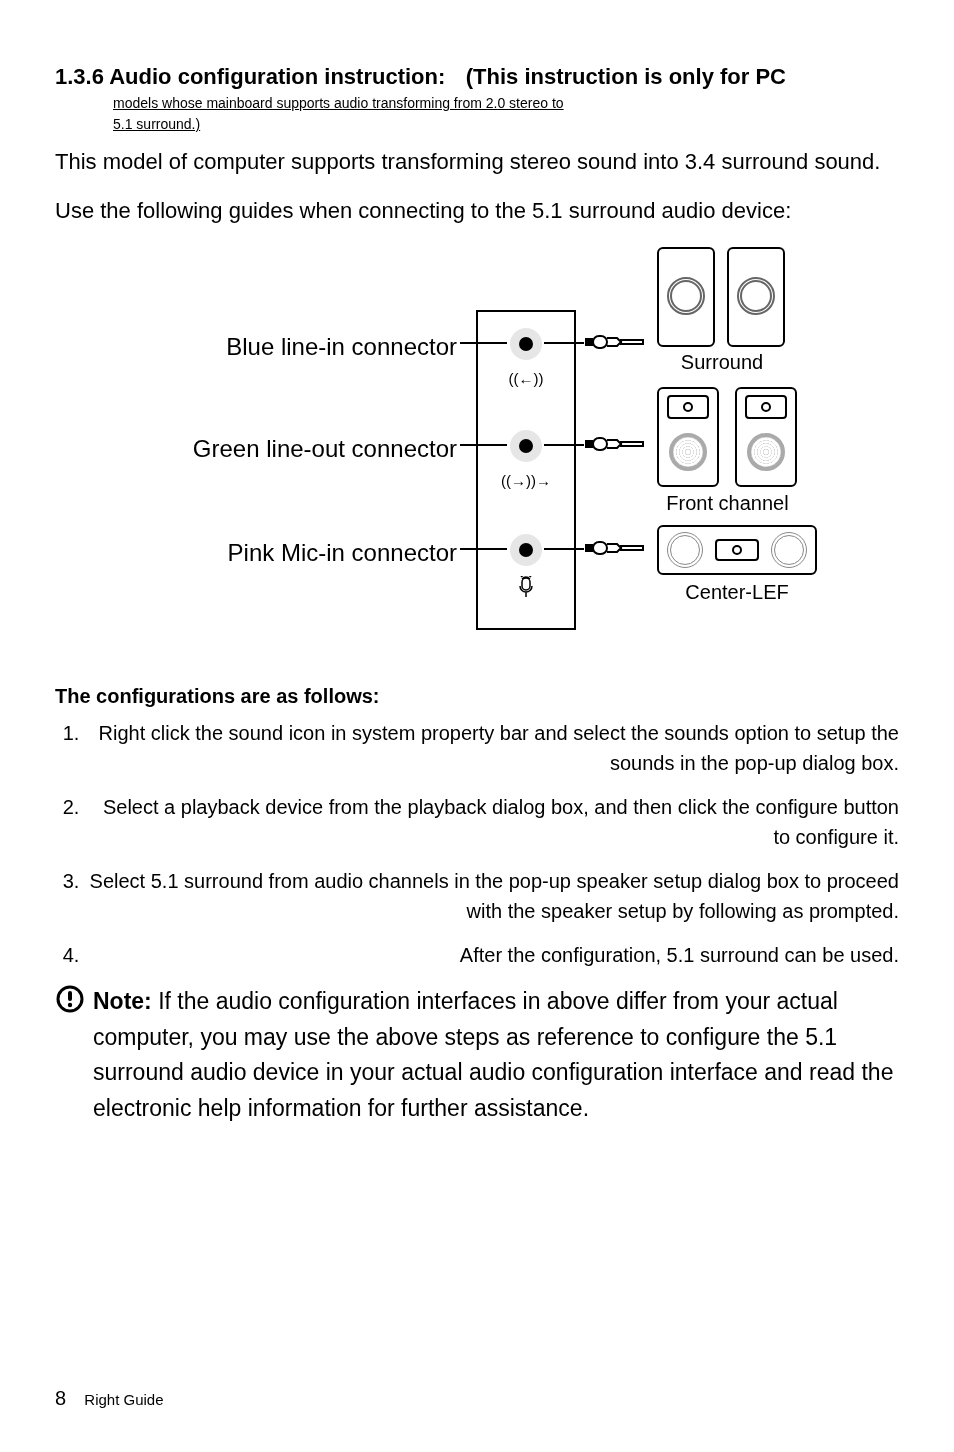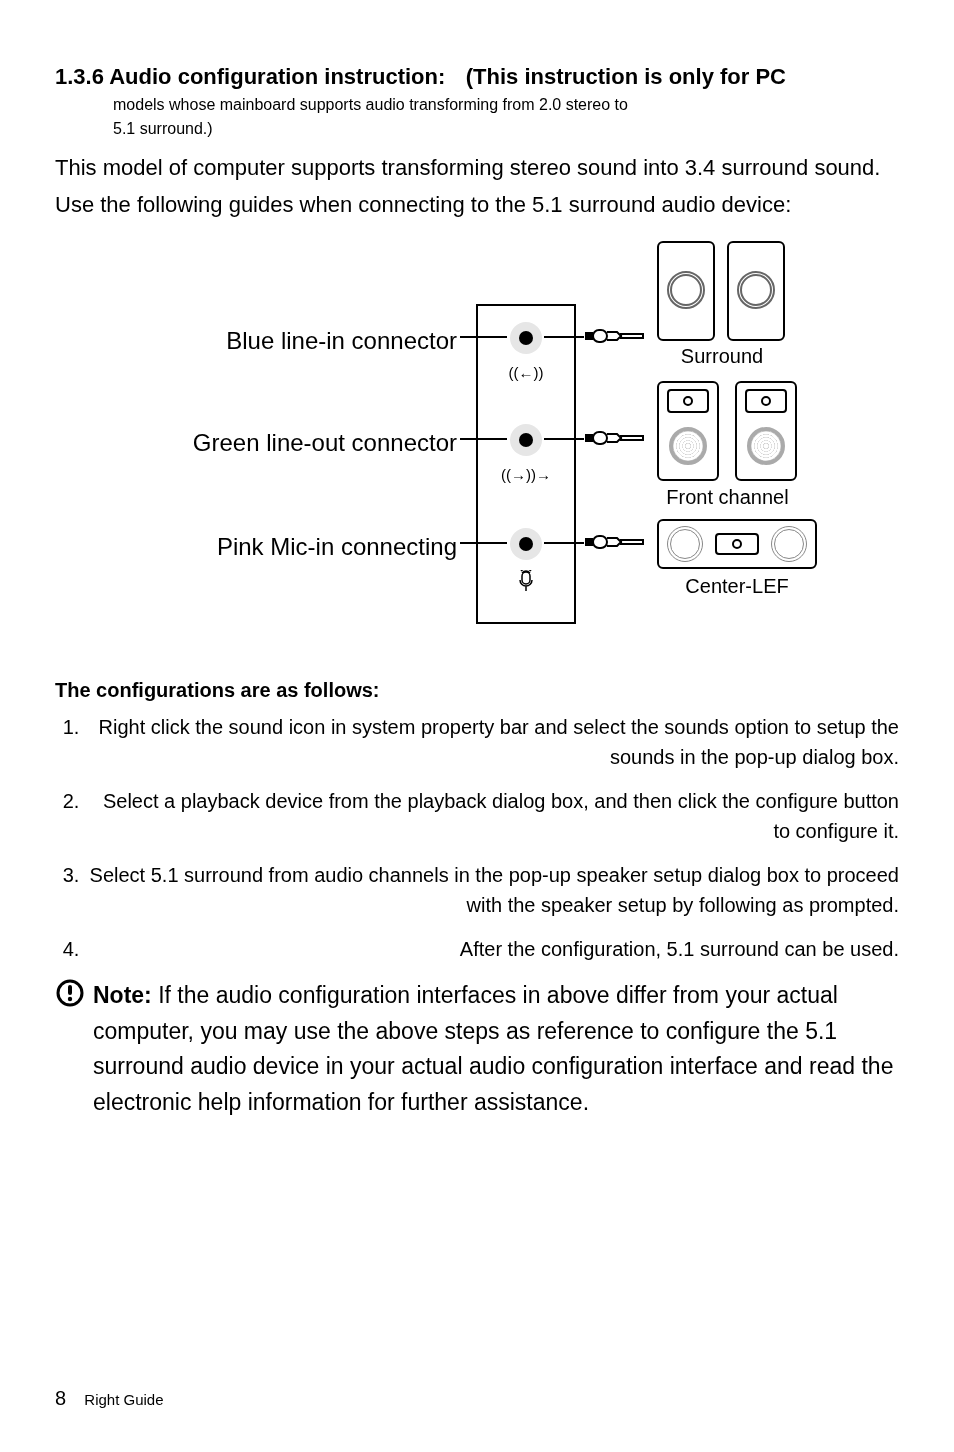--- a/index.html
+++ b/index.html
@@ -1,19 +1,19 @@
 <!DOCTYPE html>
 <html><head>
 <meta charset="utf-8">
 <style>
 * { margin: 0; padding: 0; box-sizing: border-box; }
 body { width: 954px; height: 1452px; background: #fff; font-family: Arial, Helvetica, sans-serif; color: #000; padding: 60px 55px 40px 55px; position: relative; }
 .section-heading { font-size: 22px; font-weight: bold; line-height: 1.5; }
 .inline-light { font-weight: bold; margin-left: 16px; }
-.indent-block { padding-left: 58px; font-size: 16px; line-height: 1.5; }
+.indent-block { padding-left: 58px; font-size: 14px; line-height: 1.5; text-decoration: underline; }
 .body-text { font-size: 22px; line-height: 1.5; margin-top: 10px; }
 .diagram { margin: 20px auto 28px auto; width: 720px; height: 410px; position: relative; }
 .conn-panel { position: absolute; left: 359px; top: 63px; width: 100px; height: 320px; border: 2px solid #000; }
 .conn-port { position: absolute; left: 50%; transform: translateX(-50%); width: 32px; height: 32px; border-radius: 50%; background: #e6e6e6; display: flex; align-items: center; justify-content: center; }
 .conn-port .dot { width: 14px; height: 14px; border-radius: 50%; background: #000; }
 .conn-sym { position: absolute; left: 50%; transform: translateX(-50%); font-size: 15px; font-family: 'Segoe UI Symbol', sans-serif; }
 .conn-label { position: absolute; right: 380px; font-size: 24px; text-align: right; white-space: nowrap; }
 .lead { position: absolute; height: 2px; background: #000; }
 .jack-group { position: absolute; }
 .jack { width: 60px; height: 18px; }
@@ -34,21 +34,21 @@
 <body>
 
 <div>
   <span class="section-heading"><span>1.3.6</span> <span>Audio configuration instruction:</span></span>
   <span class="section-heading inline-light">(This instruction is only for PC</span>
 </div>
 <div class="indent-block">models whose mainboard supports audio transforming from 2.0 stereo to</div>
 <div class="indent-block">5.1 surround.)</div>
 
 <p class="body-text">This model of computer supports transforming stereo sound into 3.4 surround sound.</p>
-<p class="body-text" style="margin-top:4px">Use the following guides when connecting to the 5.1 surround audio device:</p>
+<p class="body-text" style="margin-top:16px">Use the following guides when connecting to the 5.1 surround audio device:</p>
 
 <div class="diagram">
 
   <div class="conn-panel">
     <div class="conn-port" style="top:16px">
         <div class="dot"></div>
       </div>
     <div class="conn-sym" style="top:58px">((←))</div>
     <div class="conn-port" style="top:118px">
         <div class="dot"></div>
@@ -59,21 +59,21 @@
       </div>
     <div class="conn-sym" style="top:264px;font-size:18px">
       <svg width="20" height="26" viewBox="0 0 20 26">
           <path d="M10 2 a4 4 0 0 1 4 4 v4 a4 4 0 0 1 -8 0 v-4 a4 4 0 0 1 4 -4 z M4 10 a6 6 0 0 0 12 0 M10 16 v5 M6 3 q4 -4 8 0 M5 1 q5 -5 10 0" fill="none" stroke="#000" stroke-width="1.5"></path>
         </svg>
     </div>
   </div>
 
   <div class="conn-label" style="top:86px">Blue line-in connector</div>
   <div class="conn-label" style="top:188px">Green line-out connector</div>
-  <div class="conn-label" style="top:292px">Pink Mic-in connecting</div>
+  <div class="conn-label" style="top:292px">Pink Mic-in connector</div>
 
   <div class="lead" style="left:343px;top:95px;width:47px"></div>
   <div class="lead" style="left:343px;top:197px;width:47px"></div>
   <div class="lead" style="left:343px;top:301px;width:47px"></div>
 
   <div class="lead" style="left:427px;top:95px;width:40px"></div>
   <div class="lead" style="left:427px;top:197px;width:40px"></div>
   <div class="lead" style="left:427px;top:301px;width:40px"></div>
 
   <svg class="jack-group jack" style="left:468px;top:86px" viewBox="0 0 60 18">

